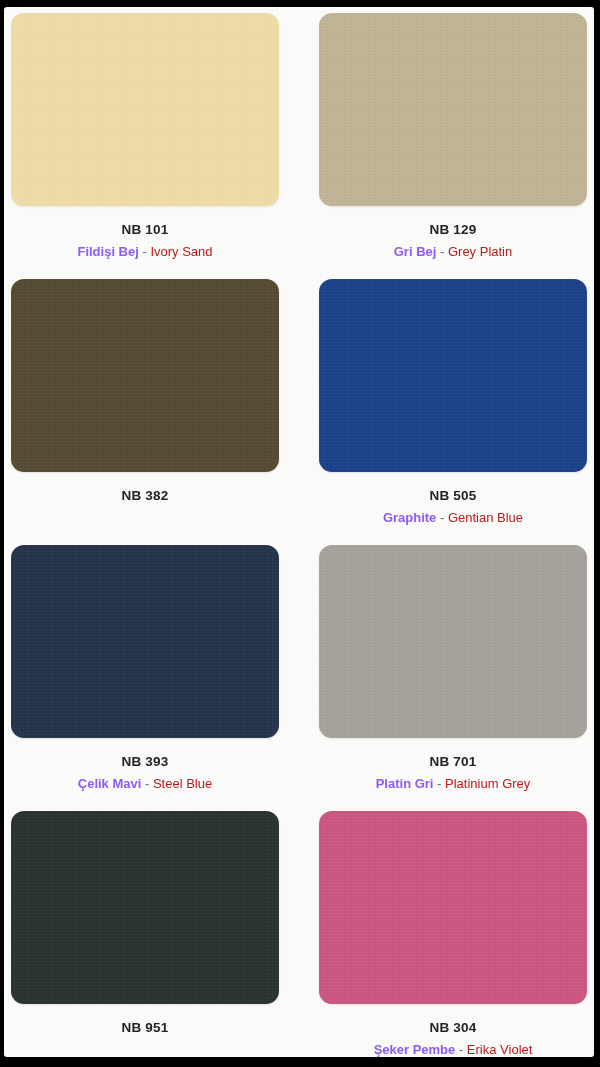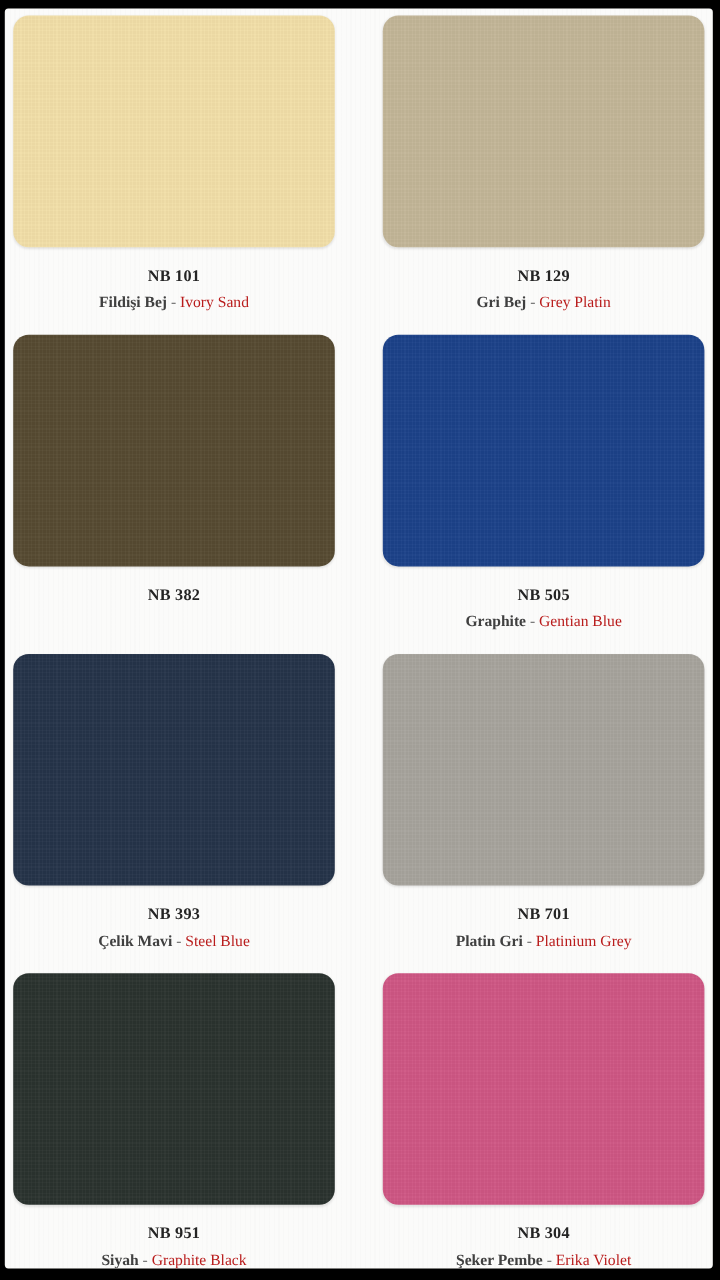--- a/index.html
+++ b/index.html
@@ -85,41 +85,40 @@
     pointer-events: none;
     background:
       repeating-linear-gradient(90deg, rgba(255,255,255,0.025) 0 1px, rgba(0,0,0,0.016) 1px 3px),
       repeating-linear-gradient(0deg, rgba(255,255,255,0.018) 0 1px, rgba(0,0,0,0.012) 1px 3px);
   }
 
   .swatch-meta {
     text-align: center;
     padding-top: 14px;
     padding-bottom: 8px;
-    font-family: Liberation Serif, serif;
   }
 
   .swatch-code {
     font-size: 13.5px;
     font-weight: bold;
     color: #242424;
     letter-spacing: 0.2px;
     line-height: 1.45;
   }
 
   .swatch-names {
     font-size: 13px;
     line-height: 1.5;
     margin-top: 2px;
     white-space: nowrap;
   }
 
   .name-tr {
     font-weight: bold;
-    color: #404040;
+    color: #8b5cf6;
   }
 
   .name-sep {
     color: #6f6f6f;
     font-weight: normal;
   }
 
   .name-en {
     color: #b91c1c;
     font-weight: normal;
@@ -186,23 +185,20 @@
           <div class="swatch-names">
             <span class="name-tr">Platin Gri</span><span class="name-sep"> - </span><span class="name-en">Platinium Grey</span>
           </div>
         </div>
       </div>
 
       <div class="swatch-cell">
         <div class="swatch-chip" style="background-color: rgb(43, 51, 47);"></div>
         <div class="swatch-meta">
           <div class="swatch-code">NB 951</div>
-          <div class="swatch-names">
-            <span class="name-tr">Siyah</span><span class="name-sep"> - </span><span class="name-en">Graphite Black</span>
-          </div>
         </div>
       </div>
 
       <div class="swatch-cell">
         <div class="swatch-chip" style="background-color: rgb(207, 87, 132);"></div>
         <div class="swatch-meta">
           <div class="swatch-code">NB 304</div>
           <div class="swatch-names">
             <span class="name-tr">Şeker Pembe</span><span class="name-sep"> - </span><span class="name-en">Erika Violet</span>
           </div>

